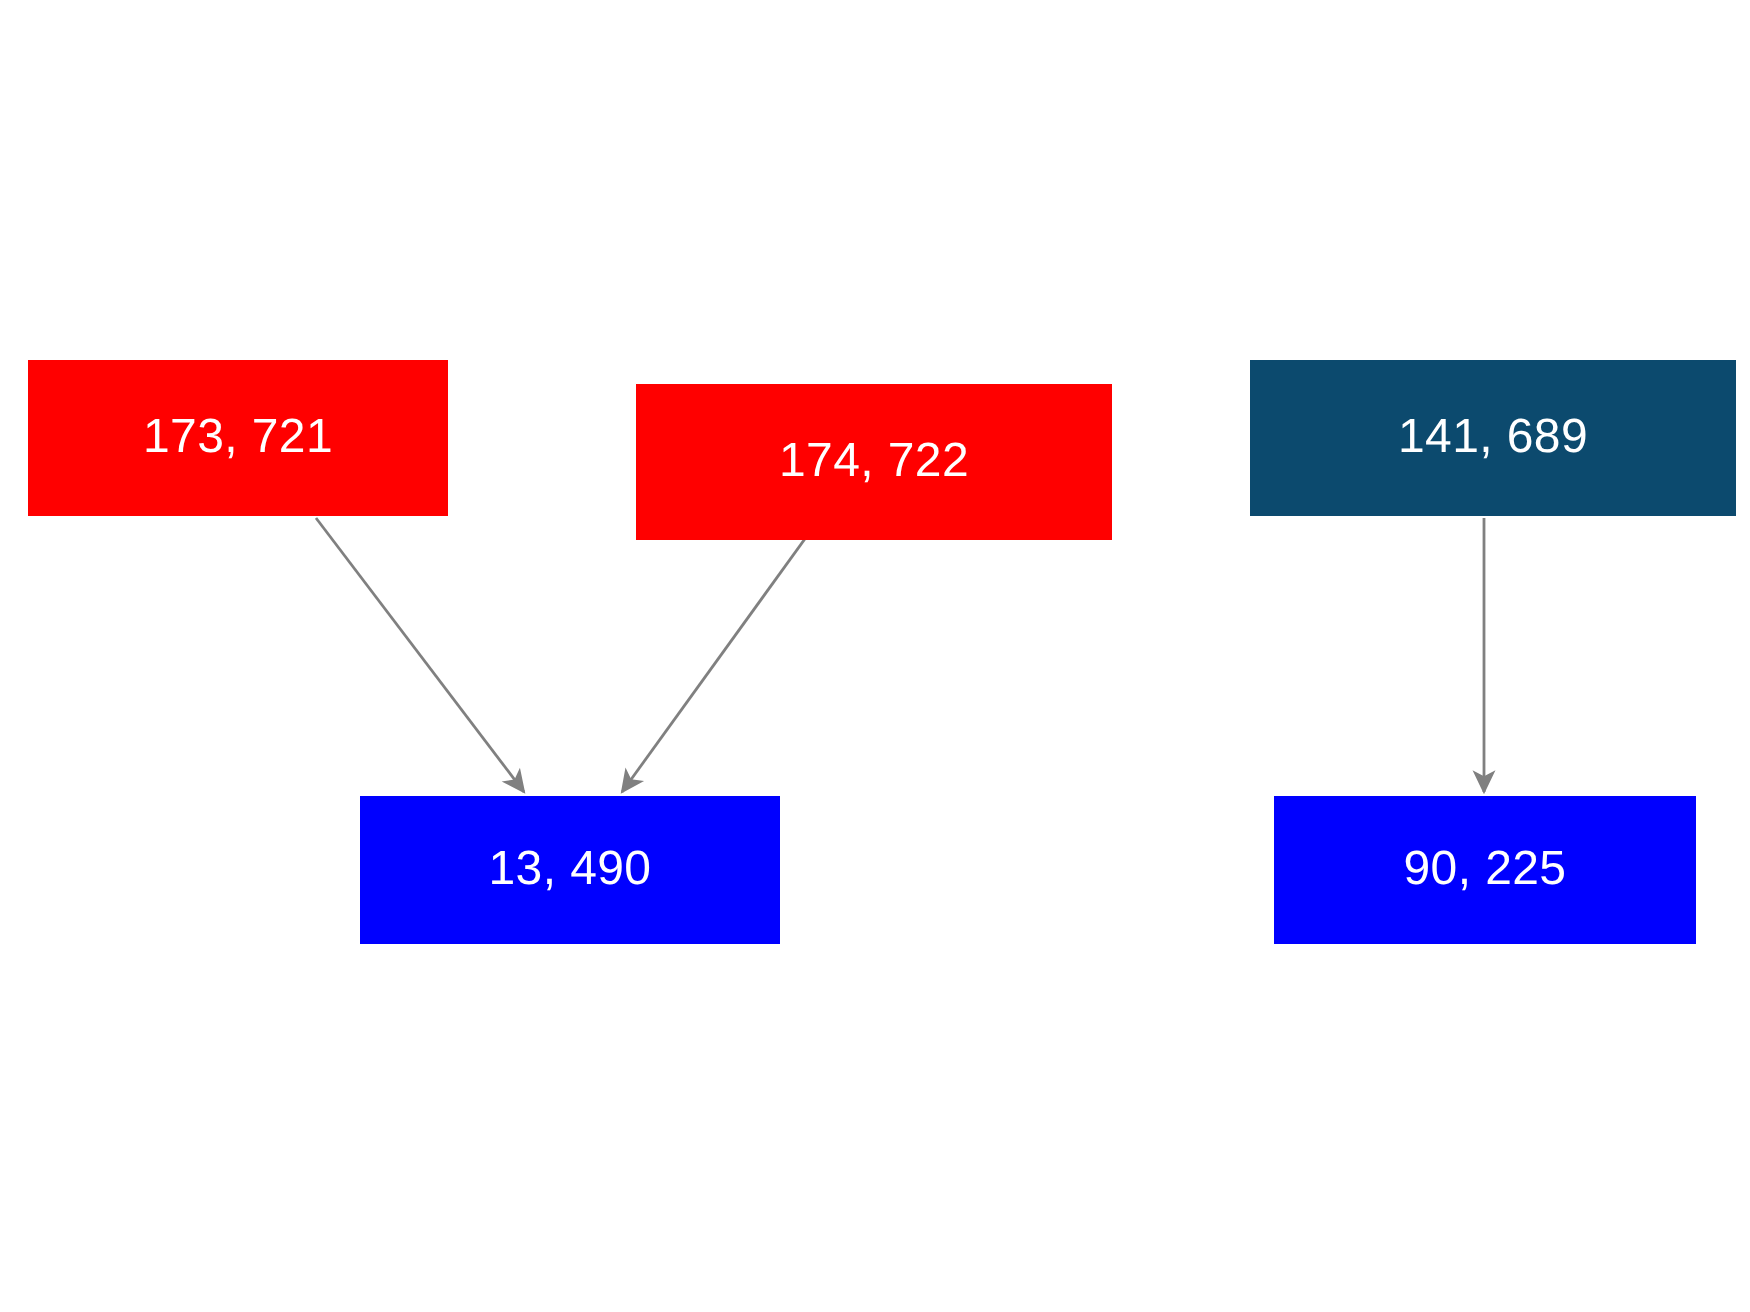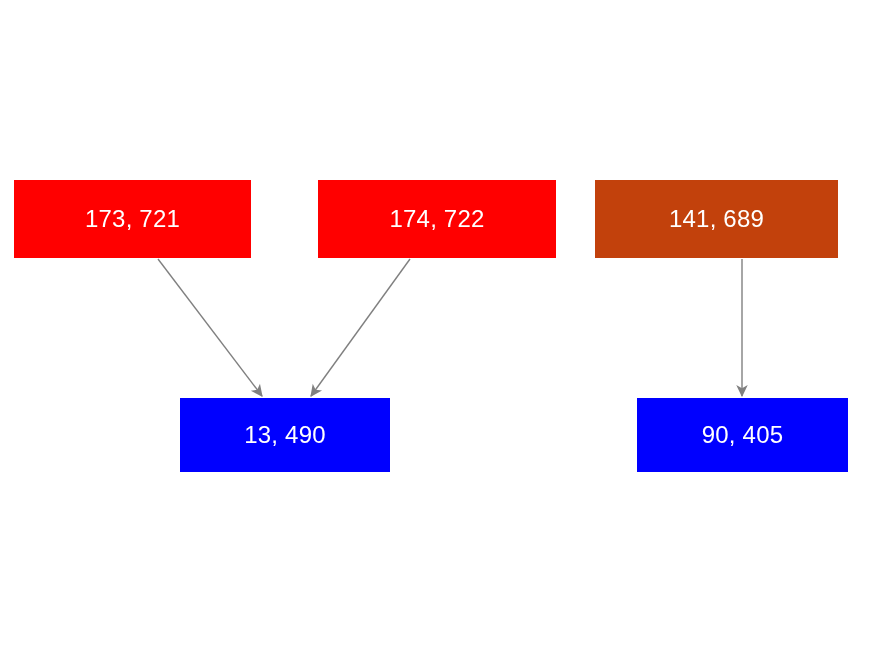--- a/index.html
+++ b/index.html
@@ -61,30 +61,30 @@
       </marker>
     </defs>
     <g id="edges-group">
         <line x1="158" y1="259" x2="262" y2="396" stroke="#808080" stroke-width="1.4" marker-end="url(#arrowhead)"></line>
         <line x1="410" y1="259" x2="311" y2="396" stroke="#808080" stroke-width="1.4" marker-end="url(#arrowhead)"></line>
         <line x1="742" y1="259" x2="742" y2="396" stroke="#808080" stroke-width="1.4" marker-end="url(#arrowhead)"></line>
       </g>
   </svg>
 
   <div id="nodes-group">
-      <div class="node" style="left: 14px; top: 180px; width: 237px; height: 78px; background: rgb(255, 0, 0);">
+      <div class="node" style="left: 14px; top: 180px; width: 210px; height: 78px; background: rgb(255, 0, 0);">
         <span class="node-label" style="color: rgb(255, 255, 255);">173, 721</span>
       </div>
-      <div class="node" style="left: 318px; top: 180px; width: 238px; height: 78px; background: rgb(255, 0, 0);">
+      <div class="node" style="left: 318px; top: 192px; width: 238px; height: 78px; background: rgb(255, 0, 0);">
         <span class="node-label" style="color: rgb(255, 255, 255);">174, 722</span>
       </div>
-      <div class="node" style="left: 595px; top: 180px; width: 243px; height: 78px; background: #c2410c;">
+      <div class="node" style="left: 625px; top: 180px; width: 243px; height: 78px; background: #0c4a6e;">
         <span class="node-label" style="color: rgb(255, 255, 255);">141, 689</span>
       </div>
       <div class="node" style="left: 180px; top: 398px; width: 210px; height: 74px; background: rgb(0, 0, 255);">
         <span class="node-label" style="color: rgb(255, 255, 255);">13, 490</span>
       </div>
       <div class="node" style="left: 637px; top: 398px; width: 211px; height: 74px; background: rgb(0, 0, 255);">
-        <span class="node-label" style="color: rgb(255, 255, 255);">90, 405</span>
+        <span class="node-label" style="color: rgb(255, 255, 255);">90, 225</span>
       </div>
     </div>
 
 </div>
 
 </body></html>

